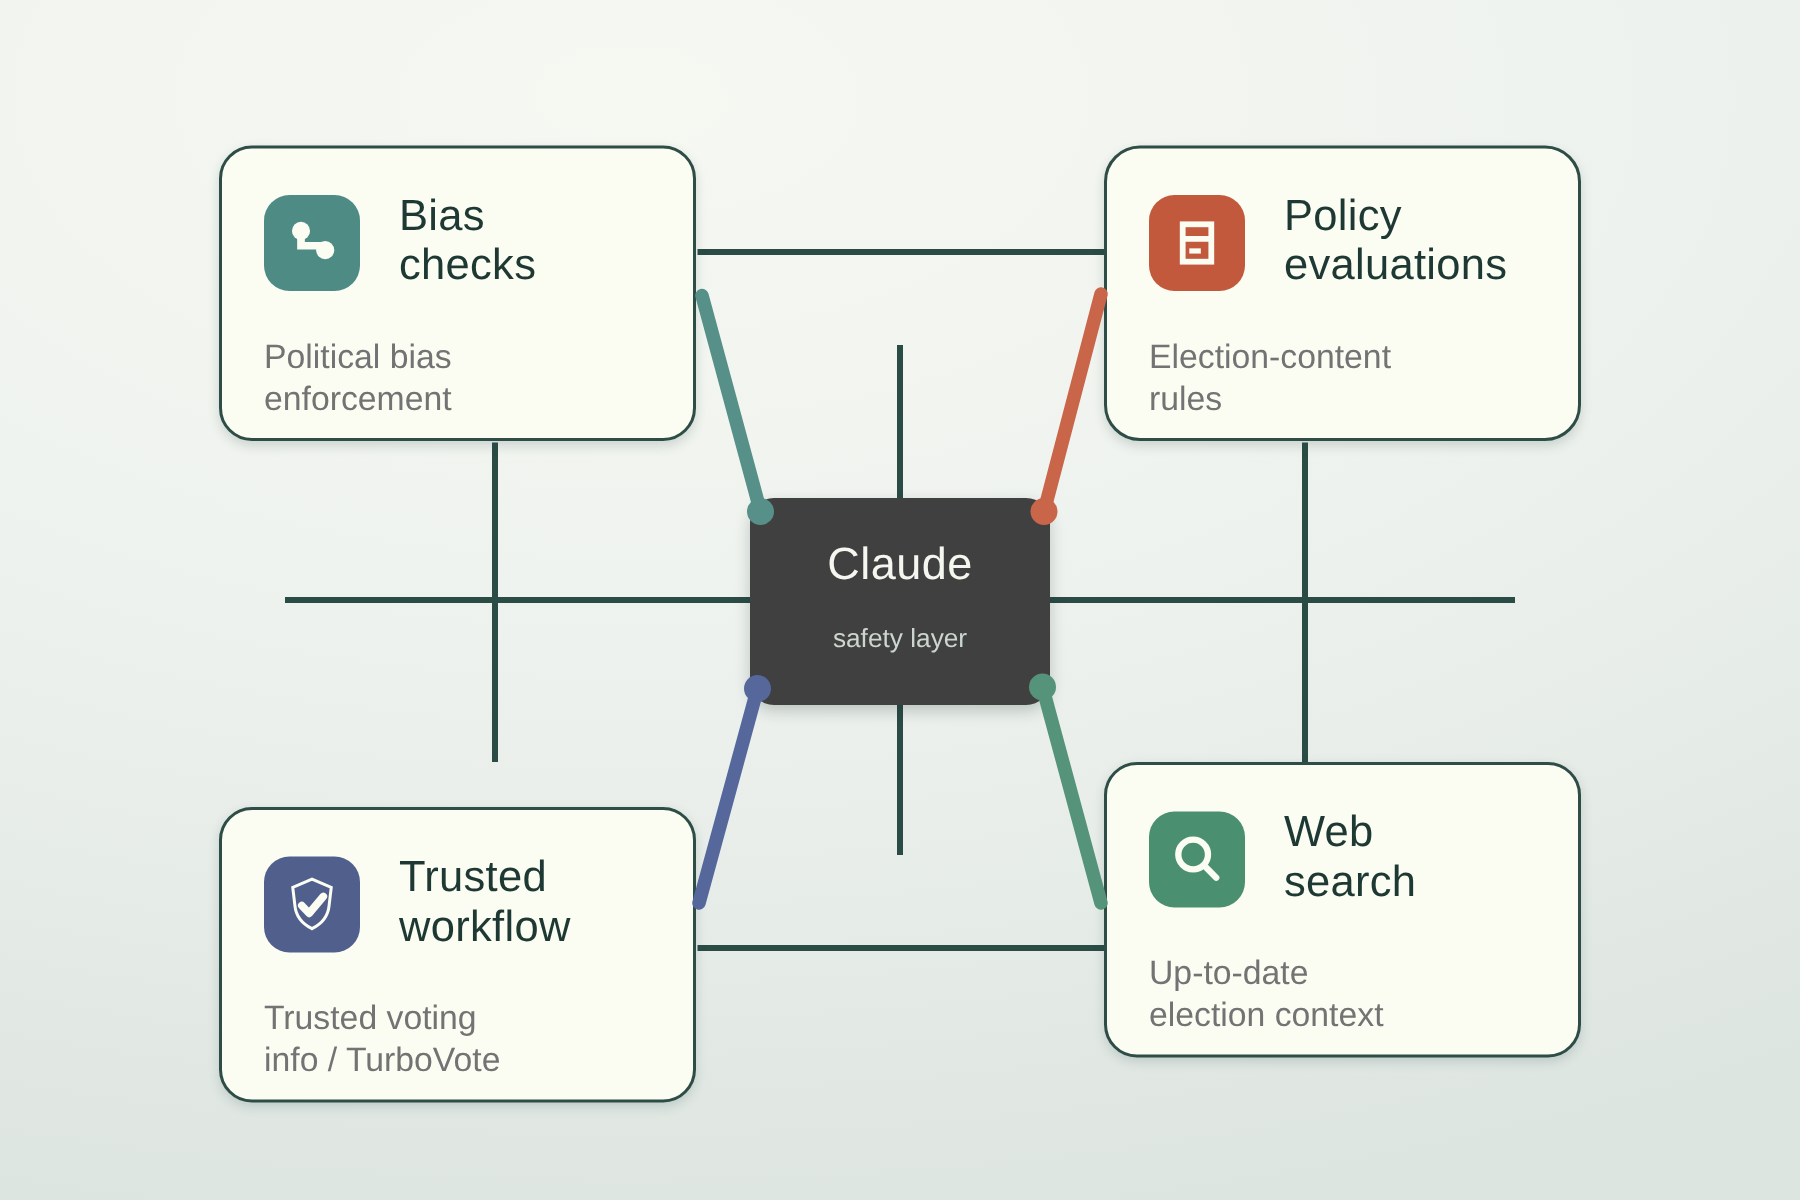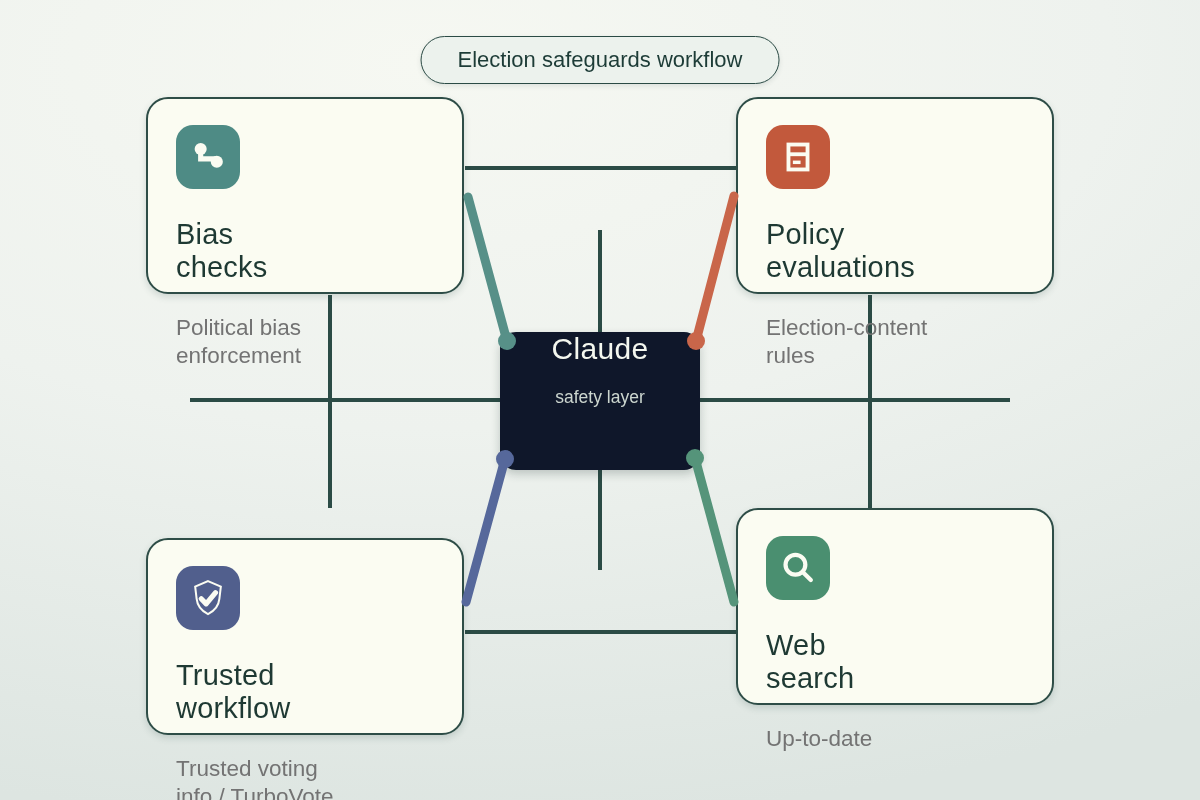--- a/index.html
+++ b/index.html
@@ -21,59 +21,56 @@
     font-size:22px;color:#1d3c37;white-space:nowrap;
   }
 
   .card{
     position:absolute;z-index:2;width:318px;height:197px;box-sizing:border-box;
     background:#fbfcf2;border:2.5px solid #2e4d47;border-radius:22px;
     box-shadow:0 3px 7px rgba(46,77,71,.18);
     padding:26px 28px;
   }
   .card-tl{left:146px;top:97px;}
-  .card-tr{left:736px;top:97px;}
+  .card-tr{left:736px;top:97px;border-radius:24px;}
   .card-bl{left:146px;top:538px;}
   .card-br{left:736px;top:508px;}
 
-  .card-head{display:flex;align-items:flex-start;gap:26px;flex-direction:column;}
+  .card-head{display:flex;align-items:flex-end;gap:26px;}
   .icon-box{
     width:64px;height:64px;border-radius:17px;flex:0 0 auto;
     display:flex;align-items:center;justify-content:center;
   }
   .icon-box svg{width:44px;height:44px;display:block;}
   .card-title{
     margin:3px 0 0 0;font-size:29px;line-height:33px;font-weight:400;
     color:#1e3933;letter-spacing:.2px;
   }
   .card-sub{
     margin:30px 0 0 0;font-size:22.5px;line-height:28px;color:#737373;
   }
 
   .center-node{
     position:absolute;z-index:3;left:500px;top:332px;width:200px;height:138px;
-    box-sizing:border-box;background:#0f172a;border-radius:16px;
+    box-sizing:border-box;background:#404040;border-radius:16px;
     box-shadow:0 4px 10px rgba(20,40,35,.22);
-    display:flex;flex-direction:column;align-items:center;padding-top:0;
+    display:flex;flex-direction:column;align-items:center;padding-top:28px;
   }
   .center-title{font-size:30px;color:#f4f7ef;letter-spacing:.3px;}
   .center-sub{margin-top:21px;font-size:17.5px;color:#ccd6cf;}
 </style>
 </head>
 <body>
 
 <div class="canvas">
 
   <svg class="layer grid-layer" viewBox="0 0 1200 800">
     <path d="M190 400 H500 M700 400 H1010 M600 230 V332 M600 470 V570 M465 168 H737 M465 632 H737 M330 295 V508 M870 295 V508" fill="none" stroke="#2b4b45" stroke-width="4"></path>
   </svg>
 
-  <div class="title-pill">
-    <span>Election safeguards workflow</span>
-  </div>
 
   <div class="card card-tl">
     <div class="card-head">
       <div class="icon-box" style="background: rgb(78, 139, 133);">
         <svg viewBox="0 0 24 24">
           <circle cx="8" cy="7.6" r="3.3" fill="#fbfcf2"></circle>
           <path d="M8 9 V13 H16.2" fill="none" stroke="#fbfcf2" stroke-width="2.8"></path>
           <circle cx="16.8" cy="14.6" r="3.3" fill="#fbfcf2"></circle>
         </svg>
       </div>
@@ -135,20 +132,21 @@
           <line x1="14.7" y1="14.3" x2="19" y2="18.6" stroke="#fbfcf2" stroke-width="2.3" stroke-linecap="round"></line>
         </svg>
       </div>
       <h2 class="card-title">
         <span>Web</span><br>
         <span>search</span>
       </h2>
     </div>
     <p class="card-sub">
       <span>Up-to-date</span><br>
+      <span>election context</span>
     </p>
   </div>
 
   <div class="center-node">
     <div class="center-title">Claude</div>
     <div class="center-sub">safety layer</div>
   </div>
 
   <svg class="layer connector-layer" viewBox="0 0 1200 800">
     <g>

